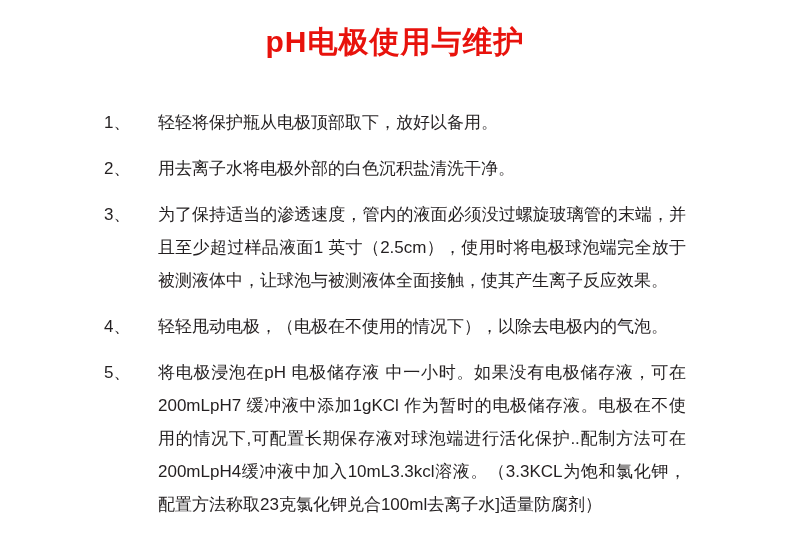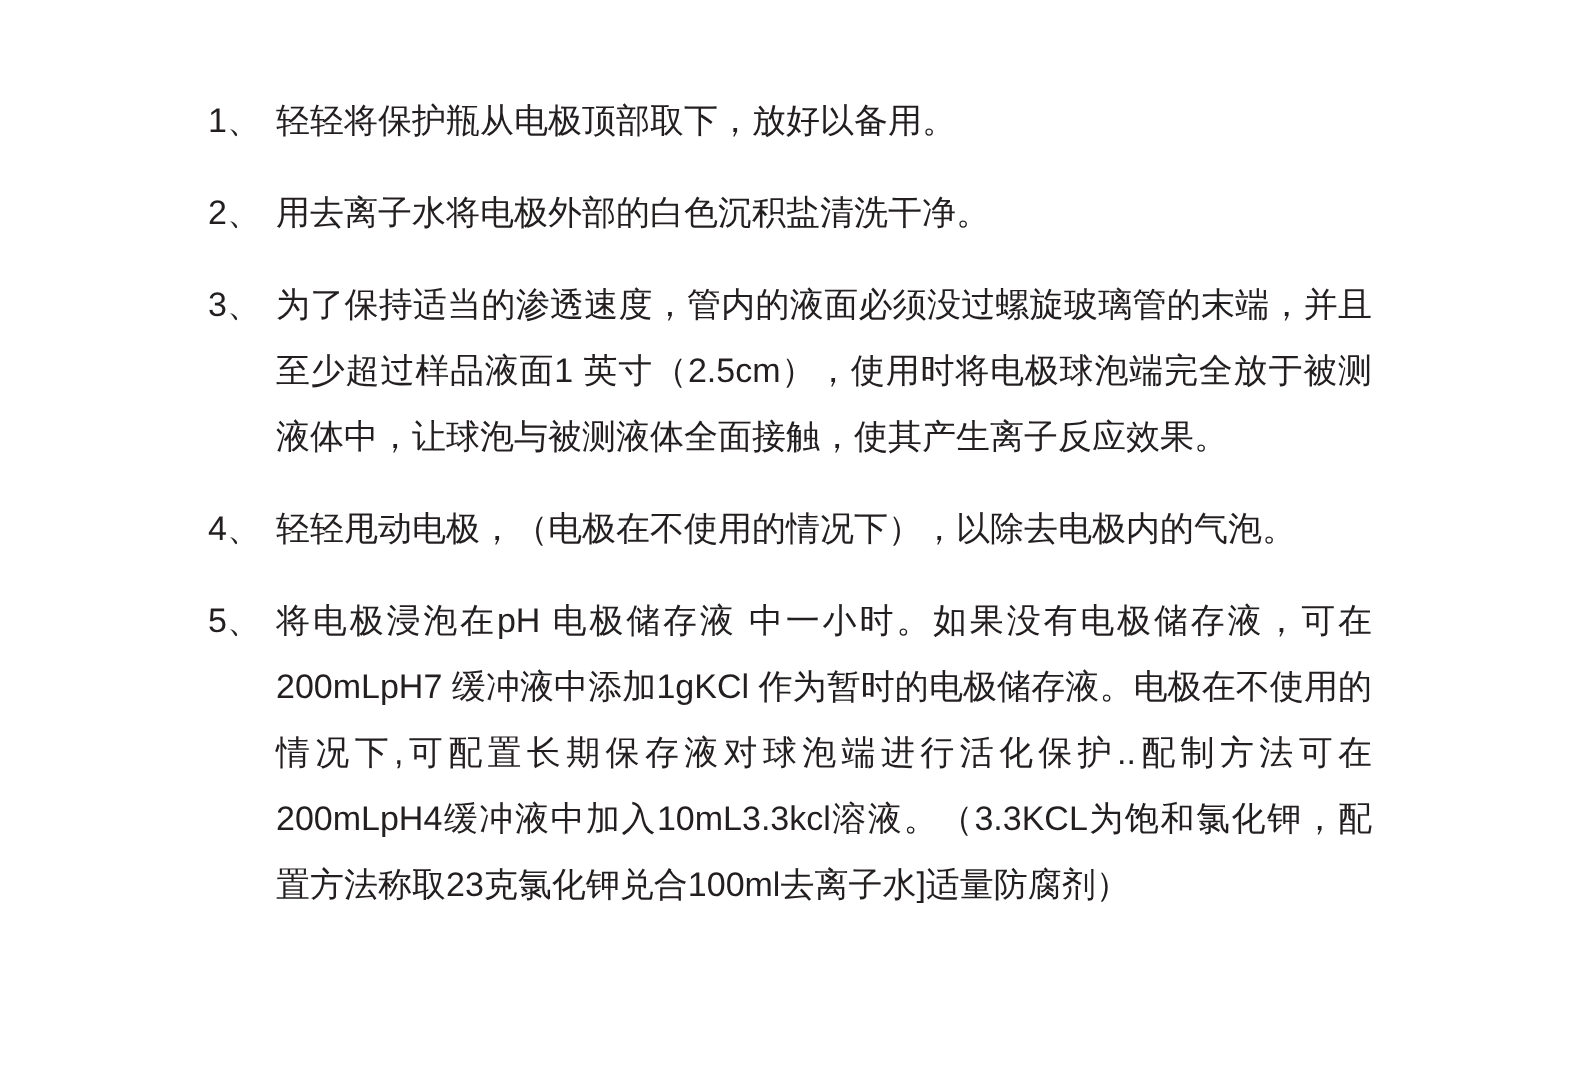--- a/index.html
+++ b/index.html
@@ -48,27 +48,29 @@
     text-align: left;
     white-space: nowrap;
   }
   .item-text {
     flex: 1 1 auto;
     font-size: 17px;
     line-height: 33px;
     color: #231f20;
     text-align: justify;
     text-justify: inter-ideograph;
+    margin-left: 20px;
   }
 </style>
 </head>
 <body>
 
 <div class="page">
 
+  <h1 class="doc-title">pH电极使用与维护</h1>
 
   <div class="content">
 
     <div class="item">
       <div class="item-num">1、</div>
       <div class="item-text">轻轻将保护瓶从电极顶部取下，放好以备用。</div>
     </div>
 
     <div class="item">
       <div class="item-num">2、</div>

